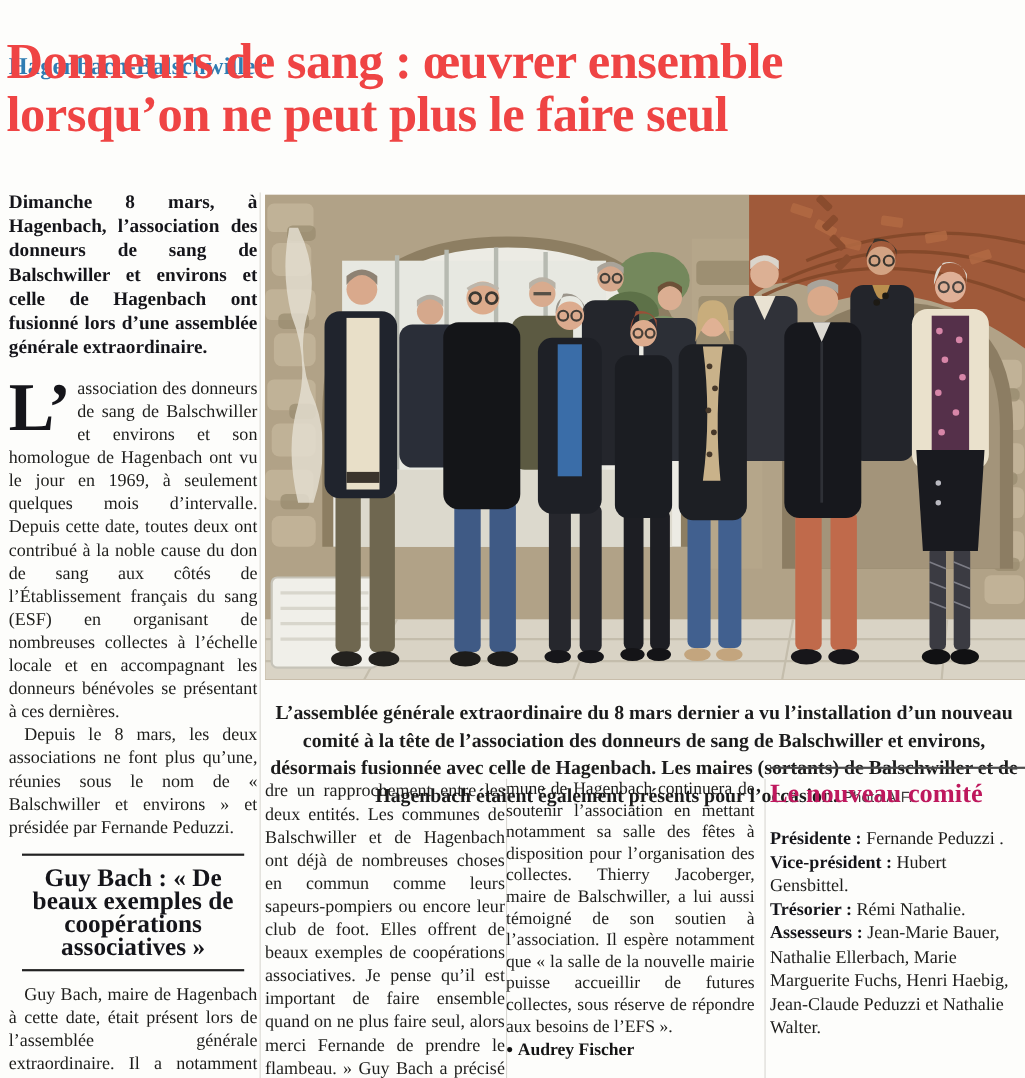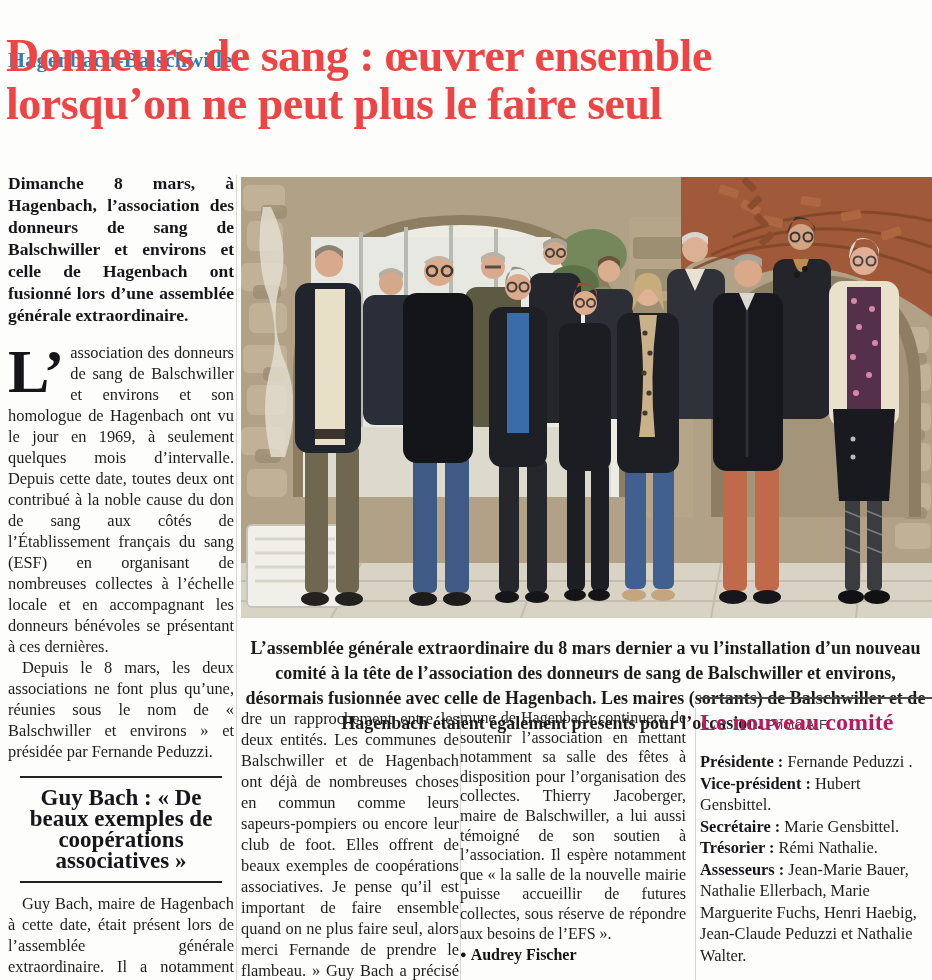--- a/index.html
+++ b/index.html
@@ -376,19 +376,18 @@
   <div class="bcol bcol2">
     <p class="body-p">mune de Hagenbach continuera de soutenir l’association en mettant notamment sa salle des fêtes à disposition pour l’organisation des collectes. Thierry Jacoberger, maire de Balschwiller, a lui aussi témoigné de son soutien à l’association. Il espère notamment que « la salle de la nouvelle mairie puisse accueillir de futures collectes, sous réserve de répondre aux besoins de l’EFS ».</p>
     <p class="byline"><span class="bullet">●</span><span>Audrey Fischer</span></p>
   </div>
 
   <div class="repere">
     <div class="repere-title">Le nouveau comité</div>
     <div class="members">
       <p><b>Présidente :</b> <span>Fernande Peduzzi .</span></p>
       <p><b>Vice-président :</b> <span>Hubert Gensbittel.</span></p>
-      <p><b>Secrétaire :</b> <span>Marie Gensbittel.</span></p>
       <p><b>Trésorier :</b> <span>Rémi Nathalie.</span></p>
       <p><b>Assesseurs :</b> <span>Jean-Marie Bauer, Nathalie Ellerbach, Marie Marguerite Fuchs, Henri Haebig, Jean-Claude Peduzzi et Nathalie Walter.</span></p>
     </div>
   </div>
 
 </div>
 
 </body></html>

